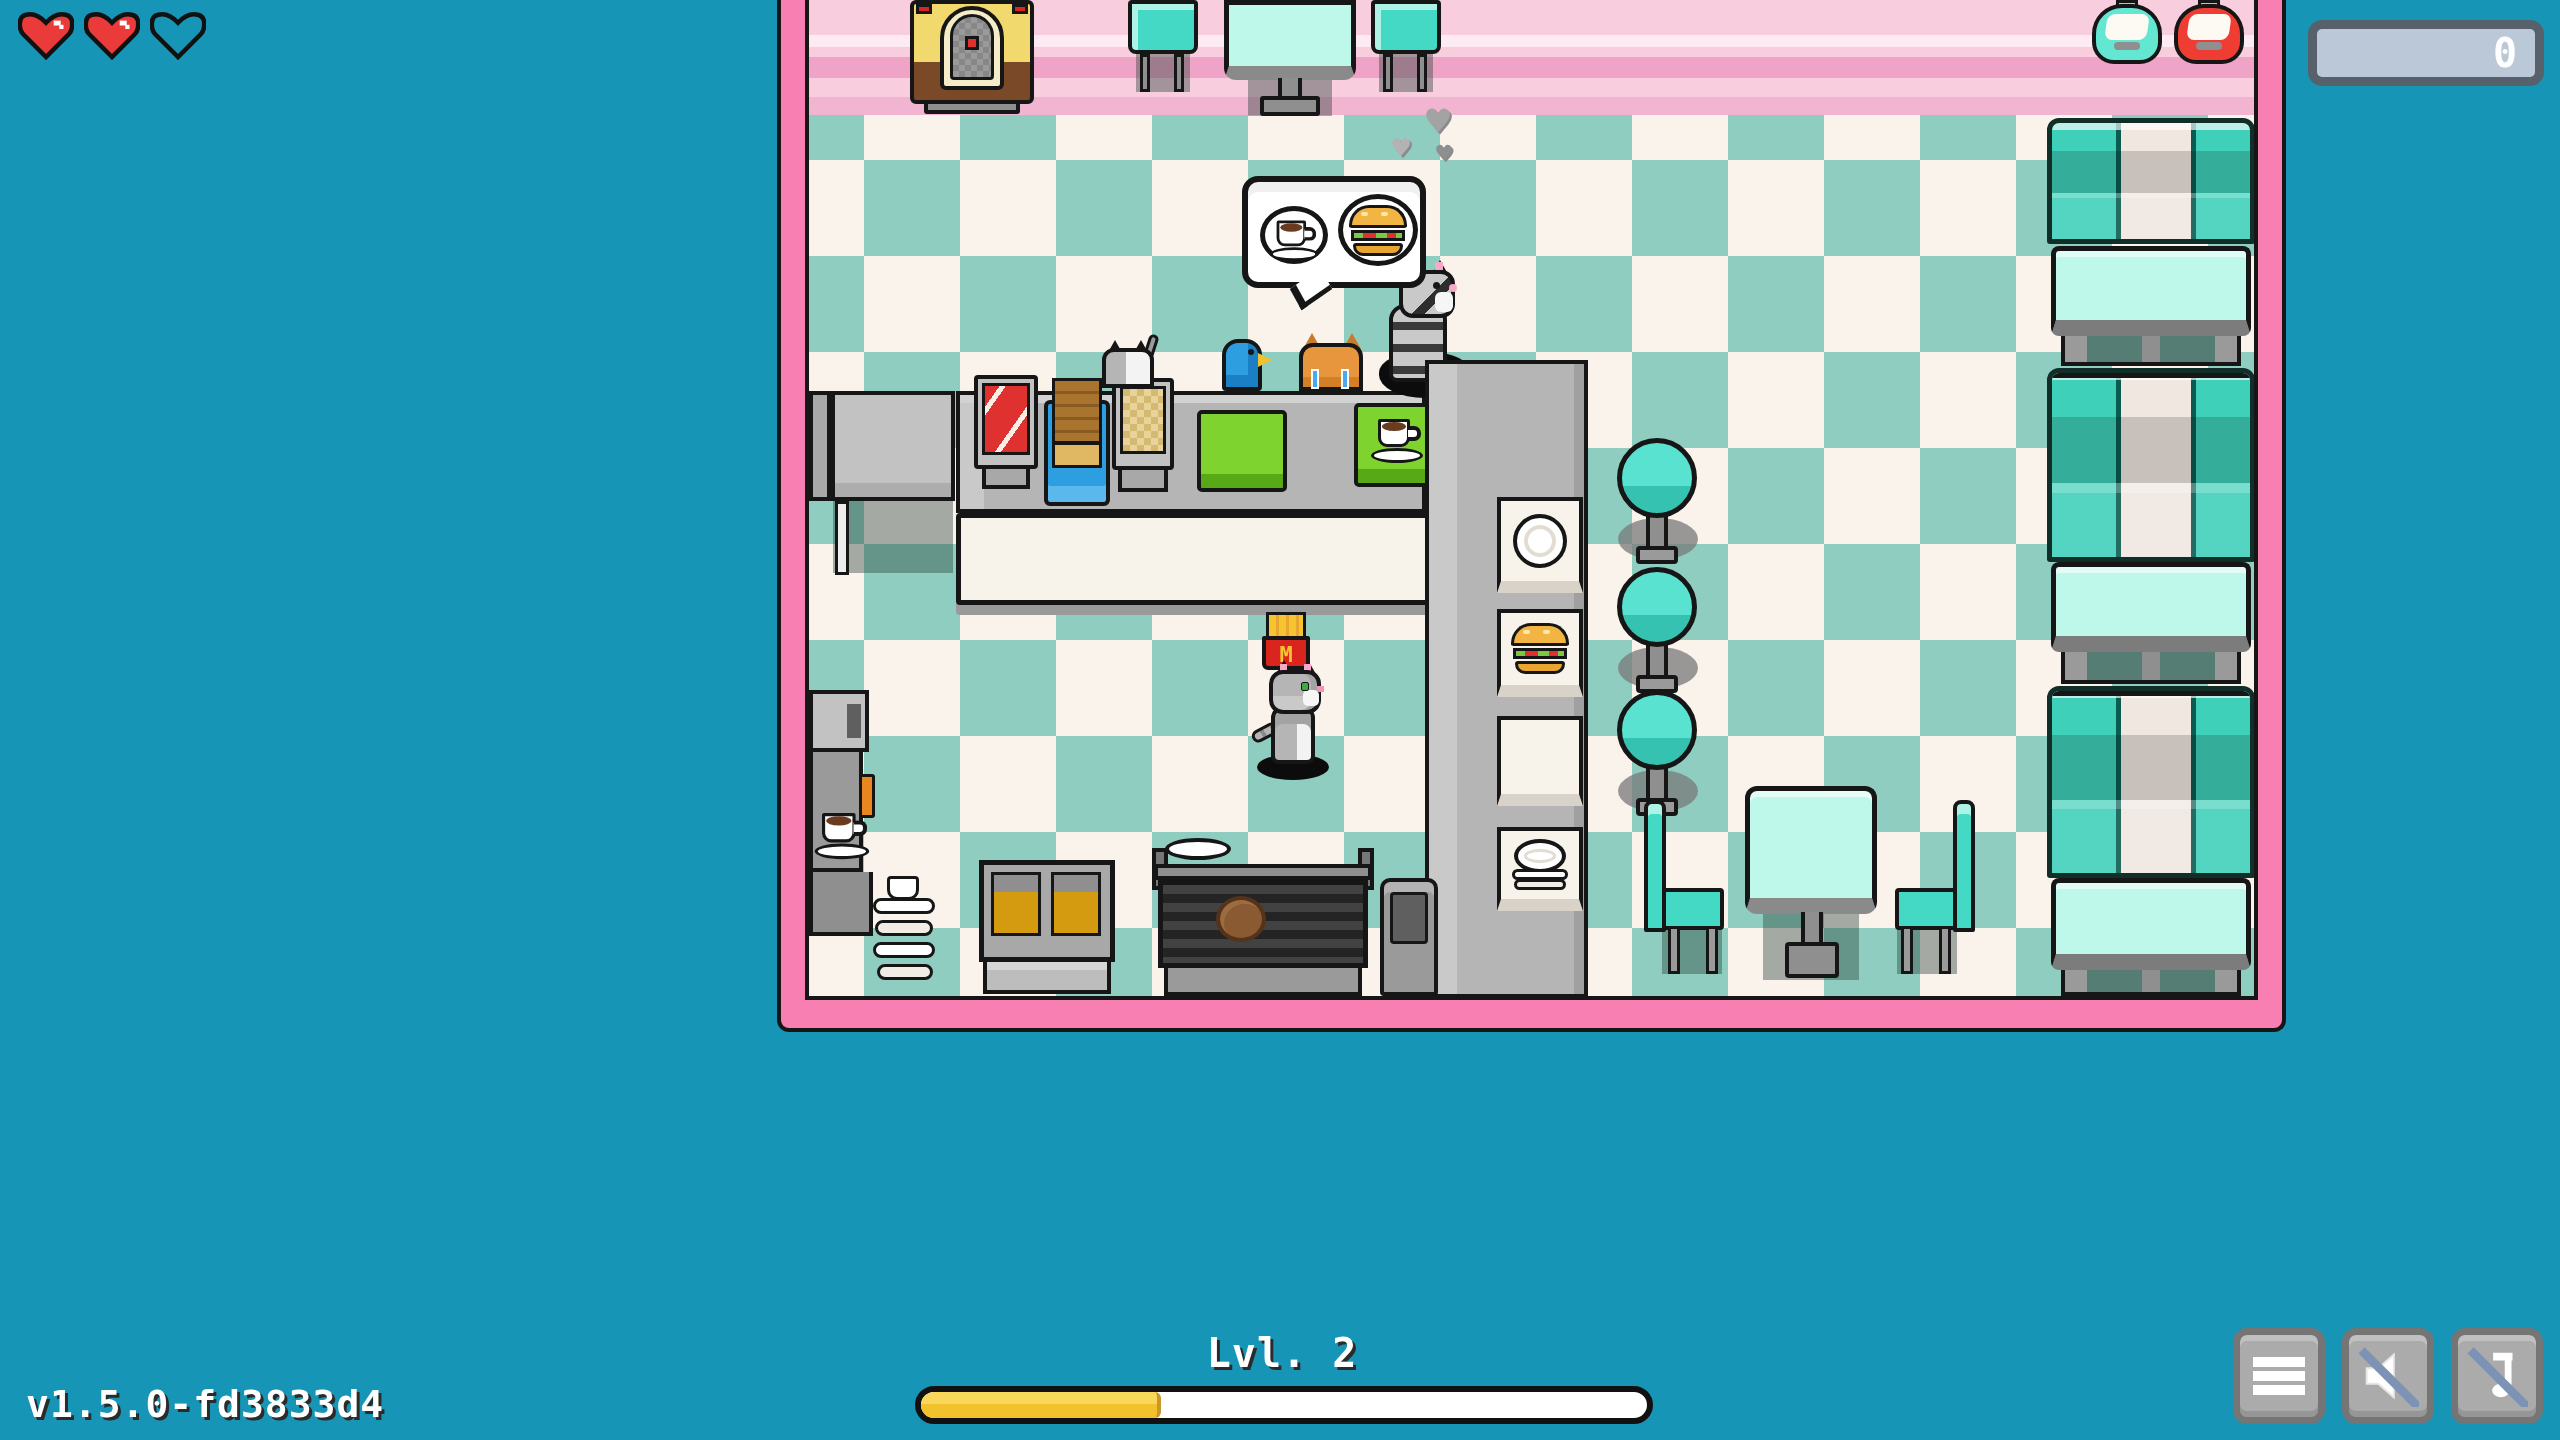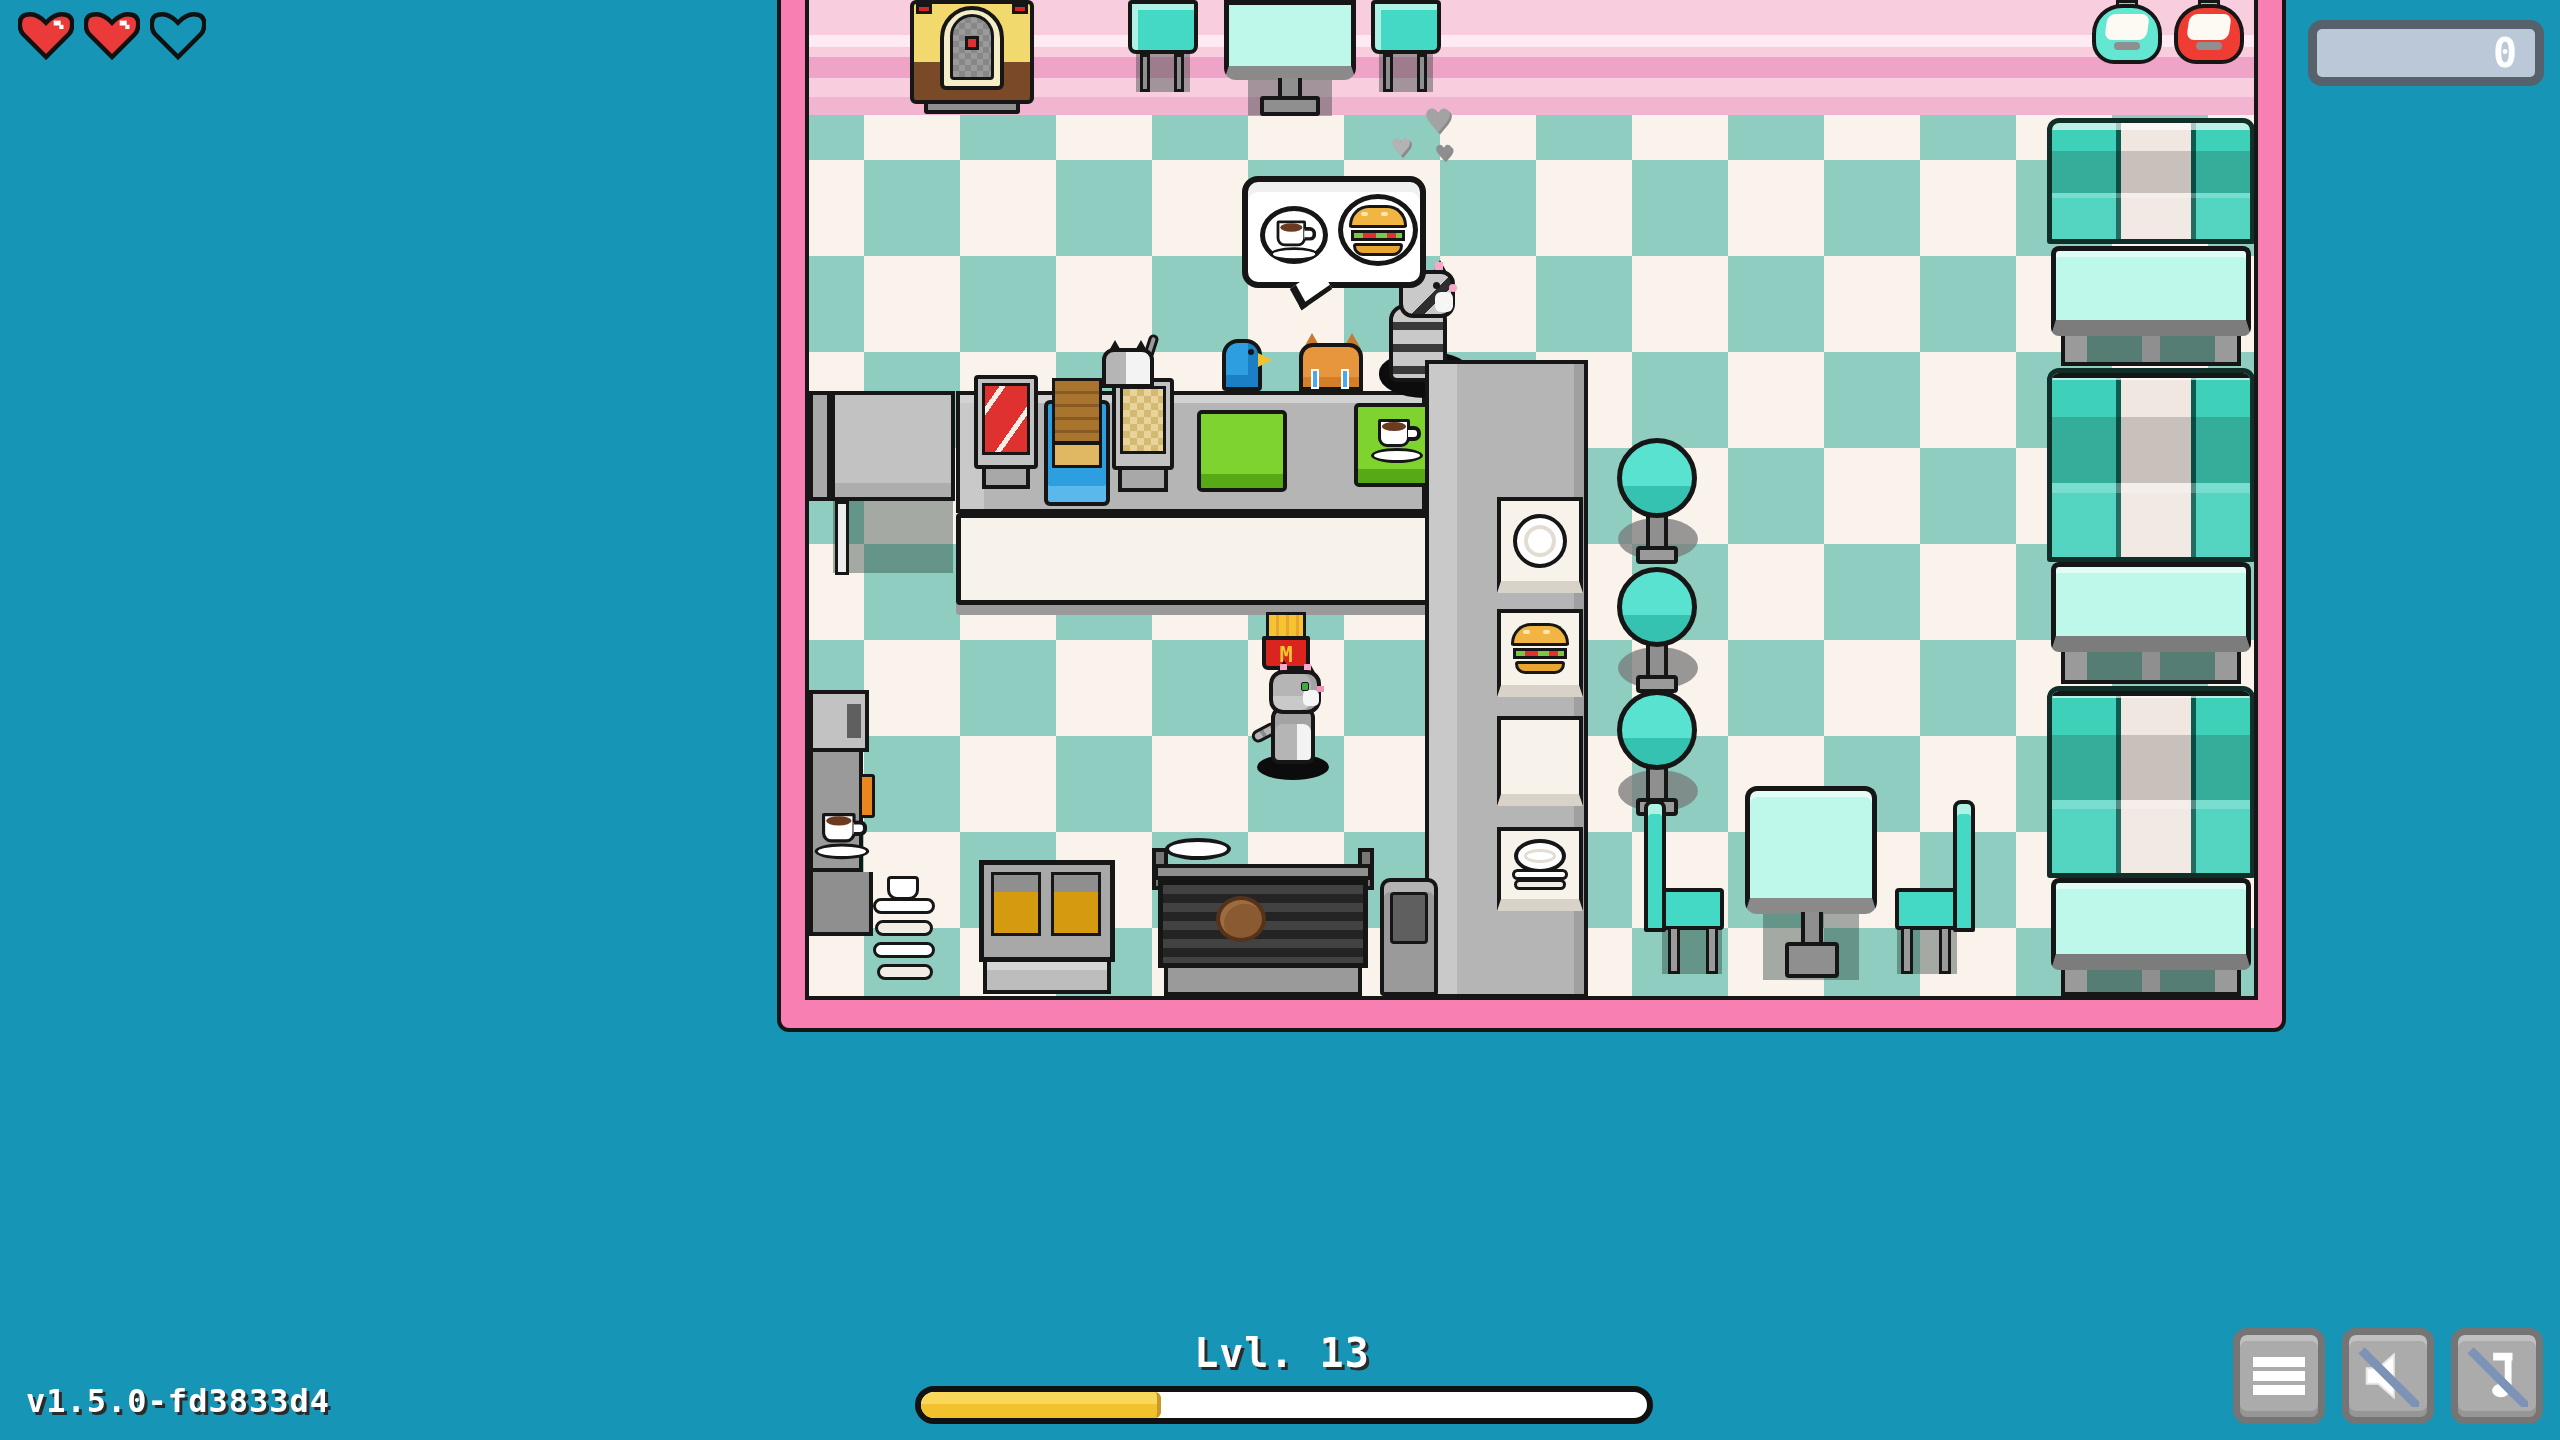--- a/index.html
+++ b/index.html
@@ -16,21 +16,21 @@
     justify-content:flex-end; padding-right:18px; font-size:40px; font-weight:700; color:#fff; }
   .sq-btn { width:92px; height:96px; background:var(--c-button-gray,#ababab); border:7px solid #757575;
     border-radius:14px; box-shadow:inset 0 6px 0 rgba(255,255,255,.25), inset 0 -6px 0 rgba(0,0,0,.12);
     display:flex; align-items:center; justify-content:center; }
   .hbar { width:52px; height:10px; background:#fff; margin:4px 0; }
   #xp-label { left:1082px; top:1330px; width:400px; text-align:center; font-size:40px; }
   #xp-bar { left:915px; top:1386px; width:738px; height:38px; background:#fff; border:6px solid #111;
     border-radius:19px; overflow:hidden; }
   #xp-fill { height:100%; background:linear-gradient(180deg,var(--c-gold-light,#f8d75a) 0 45%, var(--c-gold,#f2c12e) 45%);
     border-right:4px solid #c8992a; border-radius:0 6px 6px 0; }
-  #version { left:26px; top:1382px; font-size:32px; }
+  #version { left:26px; top:1382px; font-size:38px; }
 
   
   #game { left:777px; top:0; width:1509px; height:1032px; background:var(--c-frame-pink,#f87fb2);
     border:4px solid #161616; border-top:none; border-radius:0 0 12px 12px; }
   #interior { left:24px; top:0; width:1453px; height:1000px; border:4px solid #161616; border-top:none;
     overflow:hidden; background-color:var(--c-floor-cream,#faf3ec);
     background-image:conic-gradient(var(--c-floor-teal,#8ecdc0) 25%, var(--c-floor-cream,#faf3ec) 0 50%, var(--c-floor-teal,#8ecdc0) 0 75%, var(--c-floor-cream,#faf3ec) 0);
     background-size:192px 192px; background-position:55px 64px; }
   #wall { left:0; top:0; width:100%; height:115px;
     background:linear-gradient(180deg,var(--c-wall-pink,#f8cede) 0 35px, var(--c-wall-stripe-light,#fdeaf2) 35px 47px,
@@ -109,21 +109,21 @@
     </svg>
     <svg class="heart" viewBox="0 0 16 14">
       <path d="M8 13 L1.5 6.5 Q0.5 5.5 0.5 3.5 Q0.5 0.8 3.5 0.8 Q5.7 0.8 8 3.2 Q10.3 0.8 12.5 0.8 Q15.5 0.8 15.5 3.5 Q15.5 5.5 14.5 6.5 Z" fill="none" stroke="#111" stroke-width="1.3"></path>
     </svg>
   </div>
 
   <div class="abs" id="coin-panel">
     <span>0</span>
   </div>
 
-  <div class="abs pixtext" id="xp-label">Lvl. 13</div>
+  <div class="abs pixtext" id="xp-label">Lvl. 2</div>
   <div class="abs" id="xp-bar">
     <div id="xp-fill" style="width: 33%;"></div>
   </div>
 
   <div class="abs pixtext" id="version">v1.5.0-fd3833d4</div>
 
   <div class="abs" style="left:2233px;top:1328px;display:flex;gap:17px;">
     <div class="sq-btn">
       <div>
         <div class="hbar"></div>

